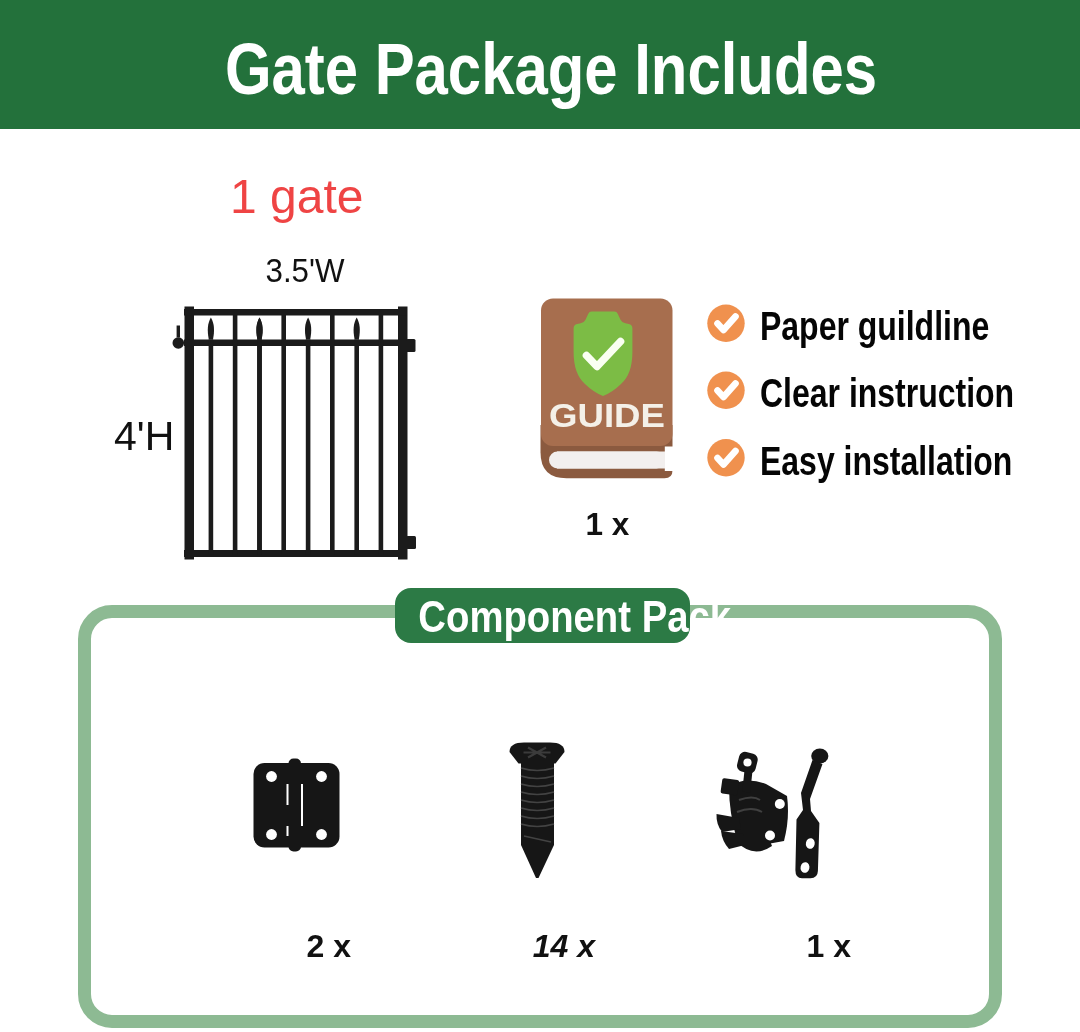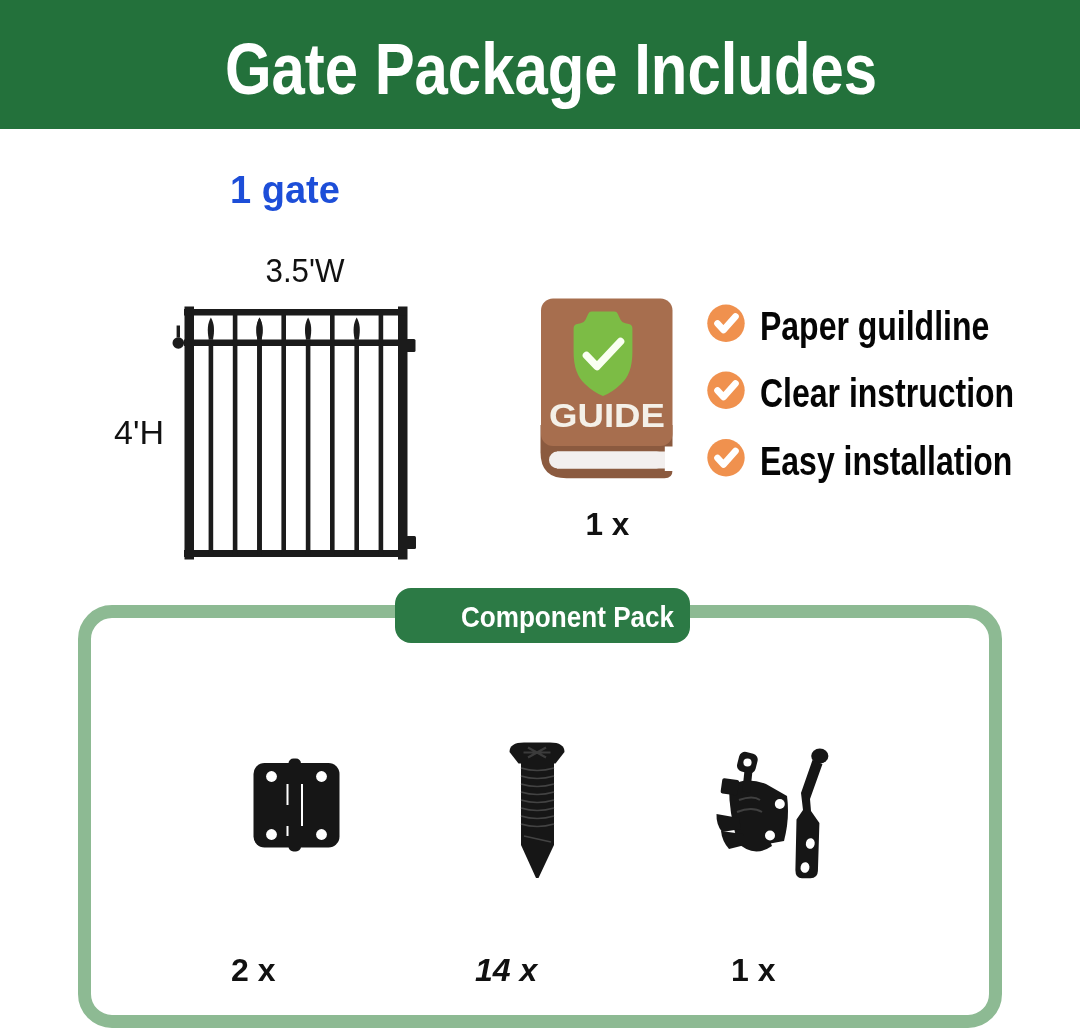--- a/index.html
+++ b/index.html
@@ -2,30 +2,30 @@
 <html><head>
 <meta charset="utf-8">
 <style>
   html,body{margin:0;padding:0;}
   body{width:1080px;height:1032px;background:#ffffff;position:relative;overflow:hidden;
        font-family:"Liberation Sans", sans-serif;}
   .abs{position:absolute;}
   .banner{left:0;top:0;width:1080px;height:129px;background:#23713B;}
   .title{left:0;top:0;width:1080px;height:129px;line-height:137px;text-align:center;
          color:#ffffff;font-size:73px;font-weight:bold;transform:translateX(11px) scaleX(.82);transform-origin:540px 50%;white-space:nowrap;}
-  .gate1{left:230px;top:169px;font-size:38px;font-weight:bold;color:#1d4ed8;white-space:nowrap;}
+  .gate1{left:230px;top:169px;font-size:48px;font-weight:normal;color:#ef4444;white-space:nowrap;}
   .dimw{left:205px;top:251px;width:200px;text-align:center;font-size:34px;color:#111111;transform:scaleX(.92);transform-origin:100px 50%;}
-  .dimh{left:114px;top:413px;font-size:34px;color:#111111;}
+  .dimh{left:114px;top:413px;font-size:41px;color:#111111;}
   .chkrow{left:760px;font-size:41px;font-weight:bold;color:#050505;white-space:nowrap;transform:scaleX(.78);transform-origin:0 50%;}
   .onex{left:540px;top:506px;width:135px;text-align:center;font-size:31.5px;font-weight:bold;color:#111111;}
   .box{left:78px;top:605px;width:898px;height:397px;border:13px solid #8DBA93;border-radius:34px;background:#ffffff;}
   .boxlabel{left:395px;top:588px;width:295px;height:55px;background:#2C7A45;border-radius:16px;
-            color:#ffffff;font-size:30px;font-weight:bold;text-align:right;line-height:57px;white-space:nowrap;}
+            color:#ffffff;font-size:44px;font-weight:bold;text-align:right;line-height:57px;white-space:nowrap;}
   .boxlabel span{display:inline-block;transform:scaleX(.87);transform-origin:center;}
-  .qty{top:928px;font-size:32px;font-weight:bold;color:#111111;text-align:left;width:120px;margin-top:24px;}
+  .qty{top:928px;font-size:32px;font-weight:bold;color:#111111;text-align:right;width:120px;}
 </style>
 </head>
 <body>
   <div class="abs banner"></div>
   <div class="abs title">Gate Package Includes</div>
   <div class="abs gate1">1 gate</div>
   <div class="abs dimw">3.5'W</div>
   <div class="abs dimh">4'H</div>
 
   <svg class="abs" style="left:160px;top:295px;" width="270" height="275" viewBox="160 295 270 275">

